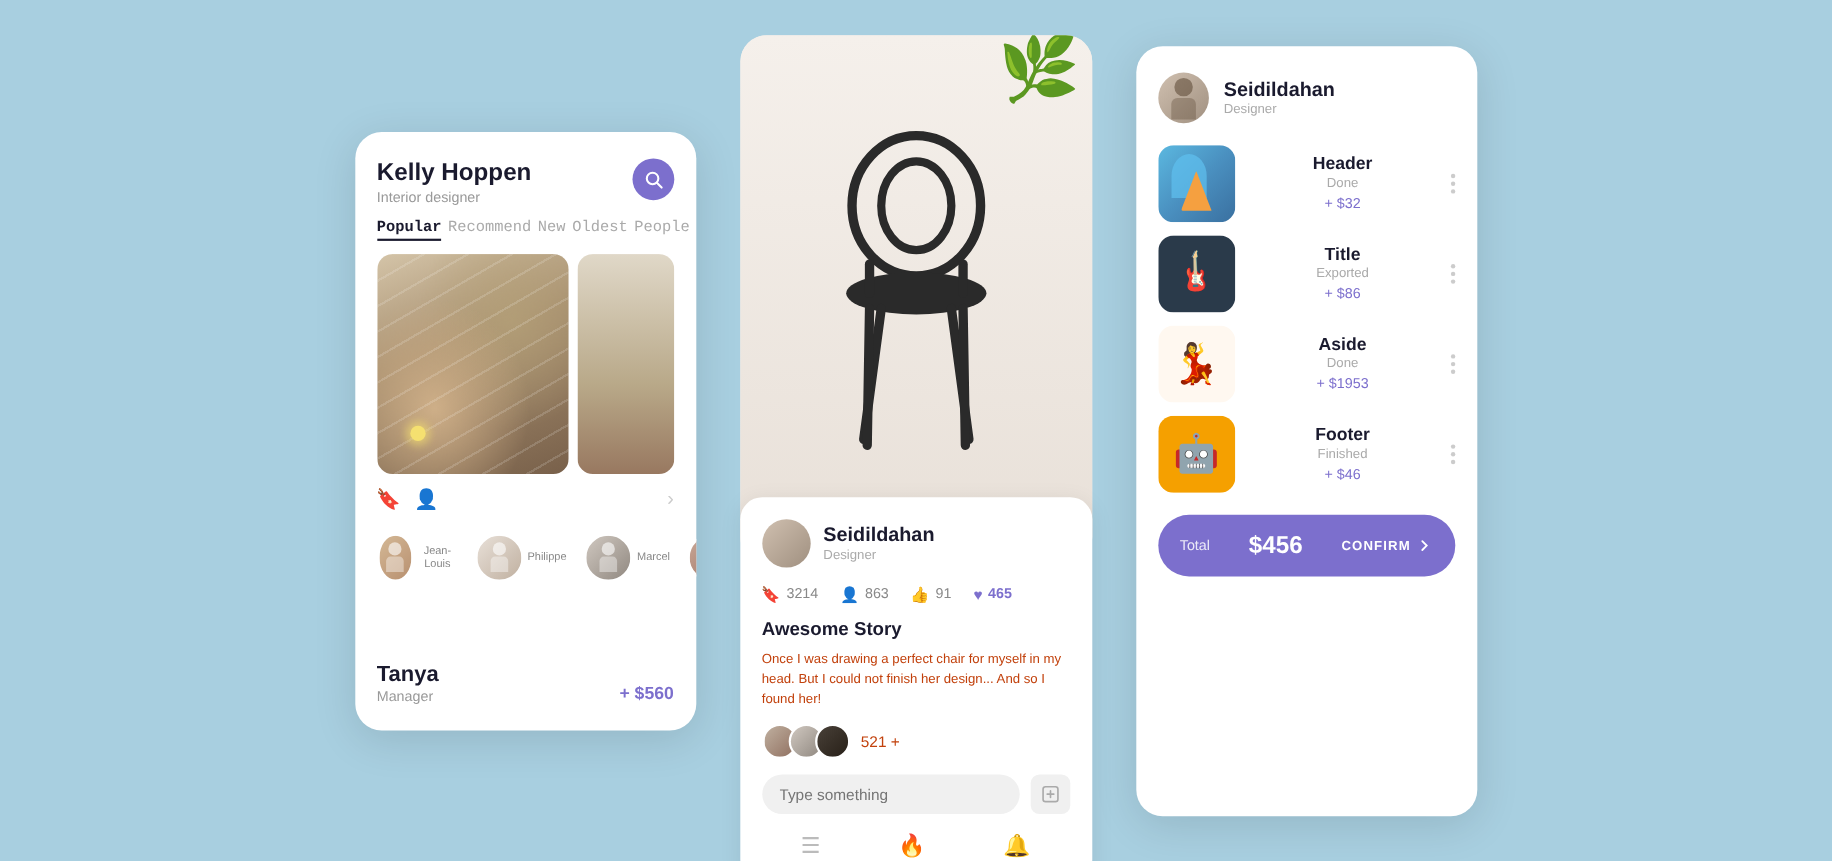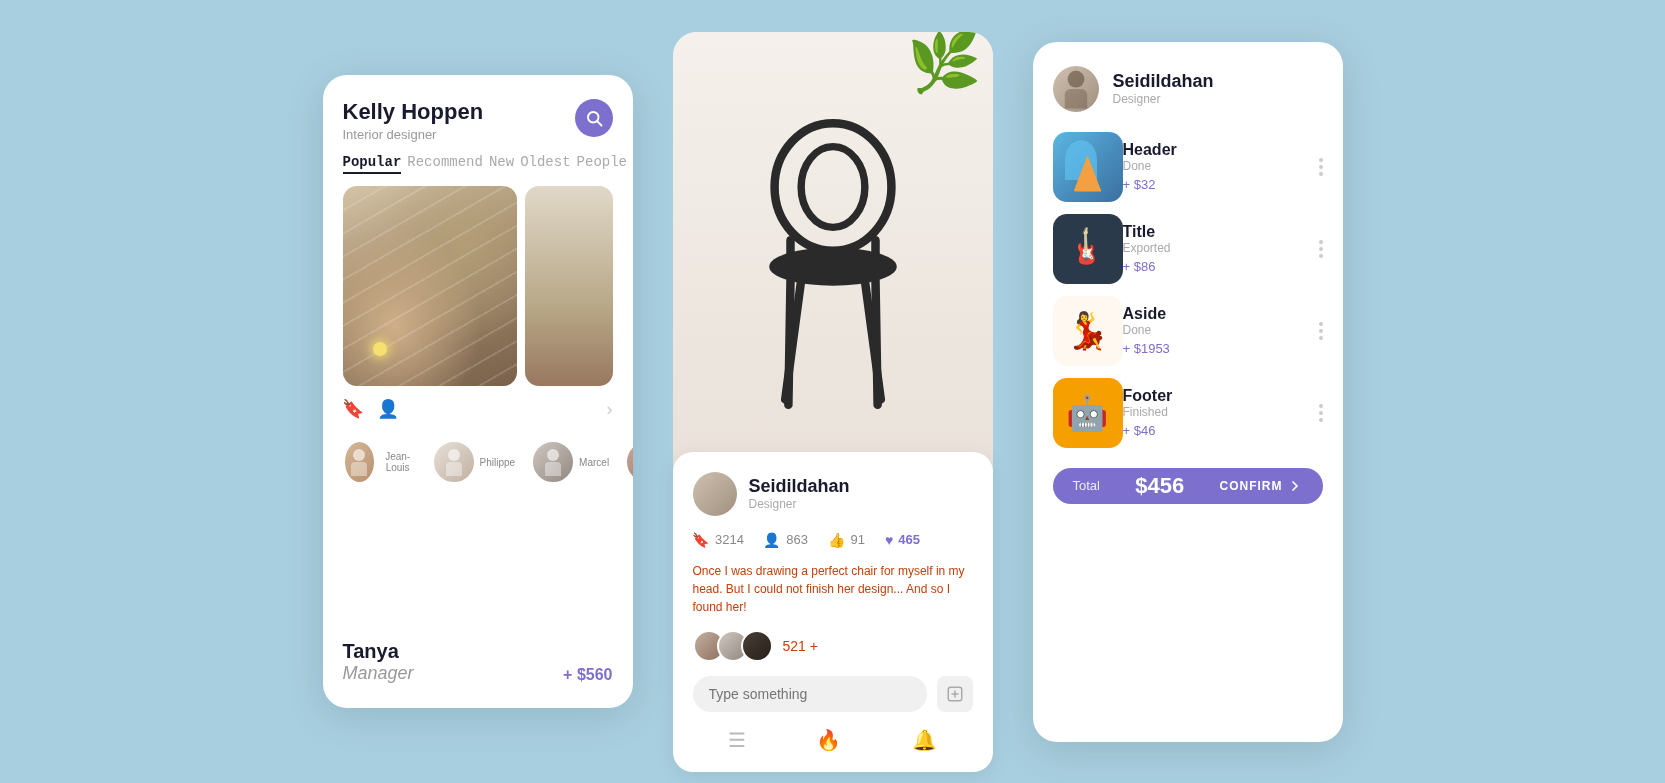--- a/index.html
+++ b/index.html
@@ -19,21 +19,21 @@
     .card {
       background: #fff;
       border-radius: 24px;
       overflow: hidden;
       box-shadow: 0 8px 40px rgba(0,0,0,0.12);
     }
 
     
     .card1 {
       width: 310px;
-      height: 633px;
+      height: 544px;
       padding: 0;
       position: relative;
     }
     .card1-header {
       padding: 24px 20px 12px;
       display: flex;
       align-items: flex-start;
       justify-content: space-between;
     }
     .card1-title-block {}
@@ -193,23 +193,22 @@
       justify-content: space-between;
       padding: 16px 20px 24px;
       margin-top: auto;
     }
     .card1-manager-name {
       font-size: 20px;
       font-weight: 700;
       color: #1a1a2e;
     }
     .card1-manager-role {
-      font-size: 18px;
+      font-size: 13px;
       color: #999;
-      font-style: italic;
     }
     .card1-price {
       color: #7c6fcd;
       font-size: 16px;
       font-weight: 600;
     }
     .card1-inner {
       display: flex;
       flex-direction: column;
       height: 100%;
@@ -397,20 +396,21 @@
     }
     .card3-items {
       display: flex;
       flex-direction: column;
       gap: 12px;
       flex: 1;
     }
     .card3-item {
       display: flex;
       align-items: center;
+      text-align: center;
     }
     .card3-thumb {
       width: 70px;
       height: 70px;
       border-radius: 14px;
       overflow: hidden;
       flex-shrink: 0;
     }
     .thumb-header {
       background: linear-gradient(135deg, #5bb8e0 0%, #4a90c0 50%, #3a70a0 100%);
@@ -506,21 +506,21 @@
       gap: 3px;
       align-items: center;
     }
     .dot { width: 4px; height: 4px; border-radius: 50%; background: #ccc; }
     .card3-total {
       background: #7c6fcd;
       border-radius: 30px;
       display: flex;
       align-items: center;
       padding: 0 20px;
-      height: 36px;
+      height: 56px;
       margin-top: 20px;
       color: white;
     }
     .total-label {
       font-size: 13px;
       opacity: 0.85;
       flex: 0 0 auto;
     }
     .total-amount {
       font-size: 22px;
@@ -703,20 +703,21 @@
       <div class="card2-stat">
         <span class="icon">👍</span>
         <span>91</span>
       </div>
       <div class="card2-stat heart">
         <span class="icon">♥</span>
         <span>465</span>
       </div>
     </div>
 
+    <div class="card2-story-title">Awesome Story</div>
     <div class="card2-story-text">Once I was drawing a perfect chair for myself in my head. But I could not finish her design... And so I found her!</div>
 
     <div class="card2-commenters">
       <div class="commenter-av commenter-av1"></div>
       <div class="commenter-av commenter-av2"></div>
       <div class="commenter-av commenter-av3"></div>
       <span class="comment-count">521 +</span>
     </div>
 
     <div class="card2-input-row">

